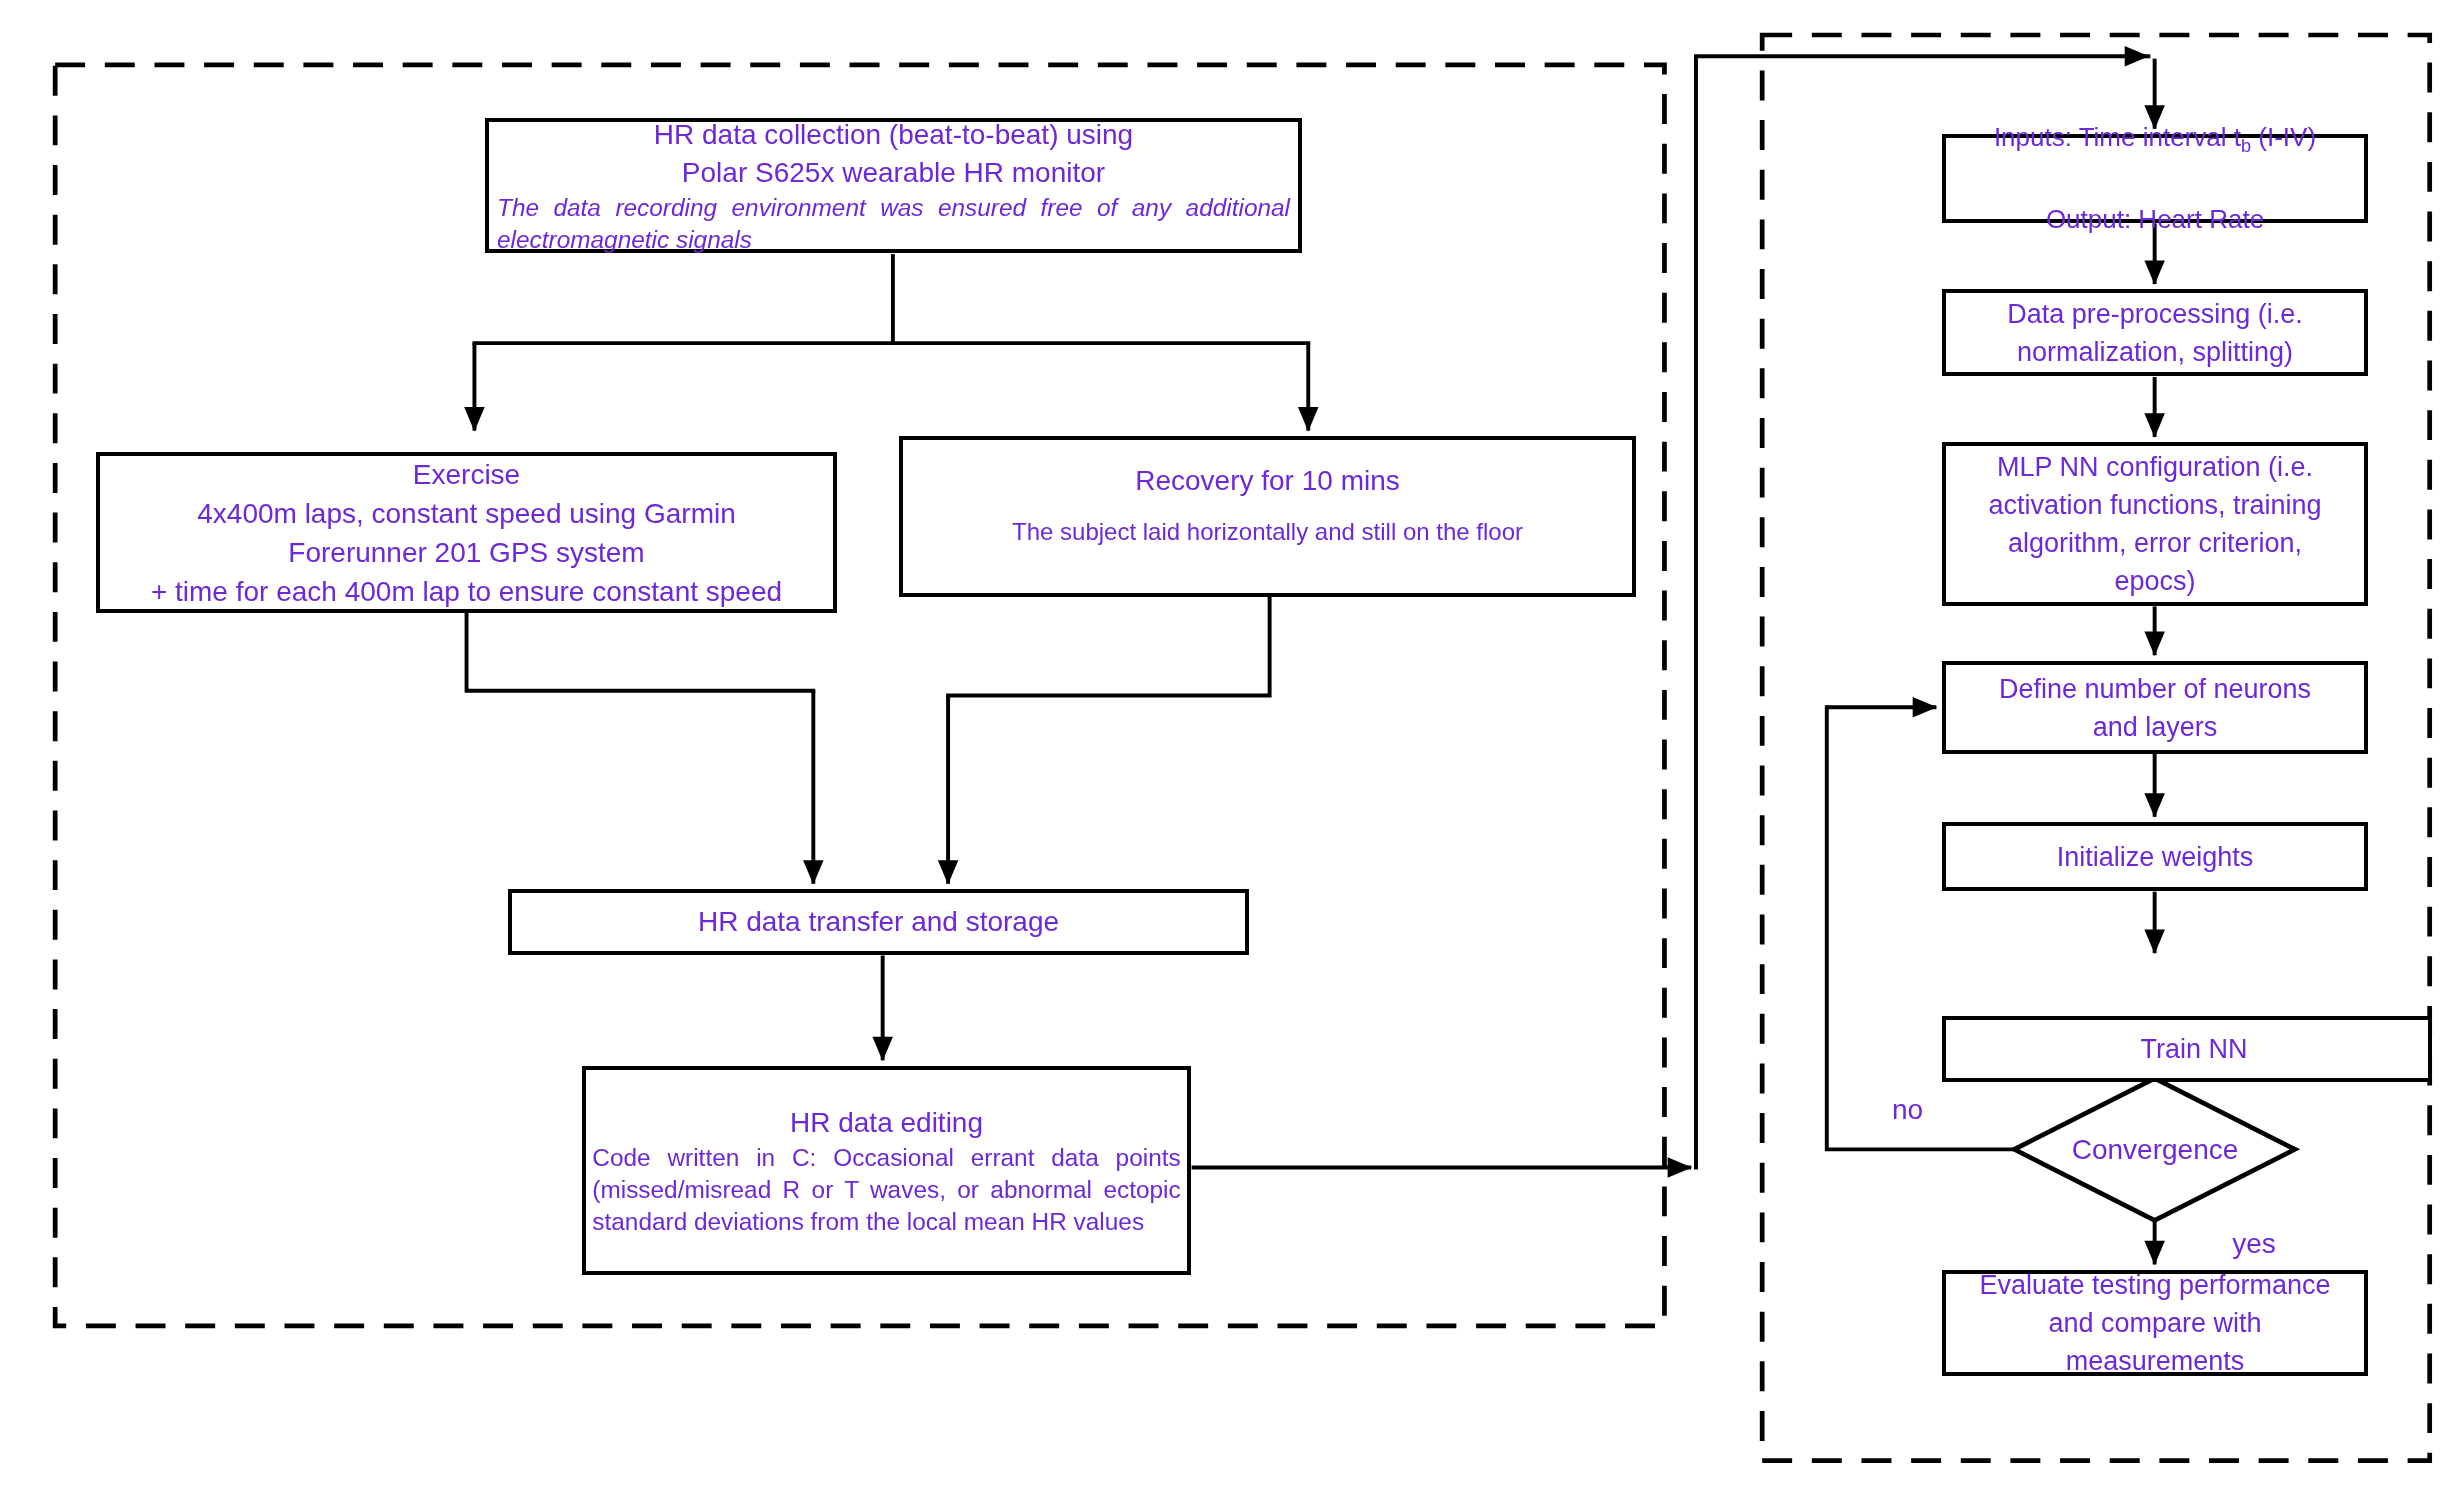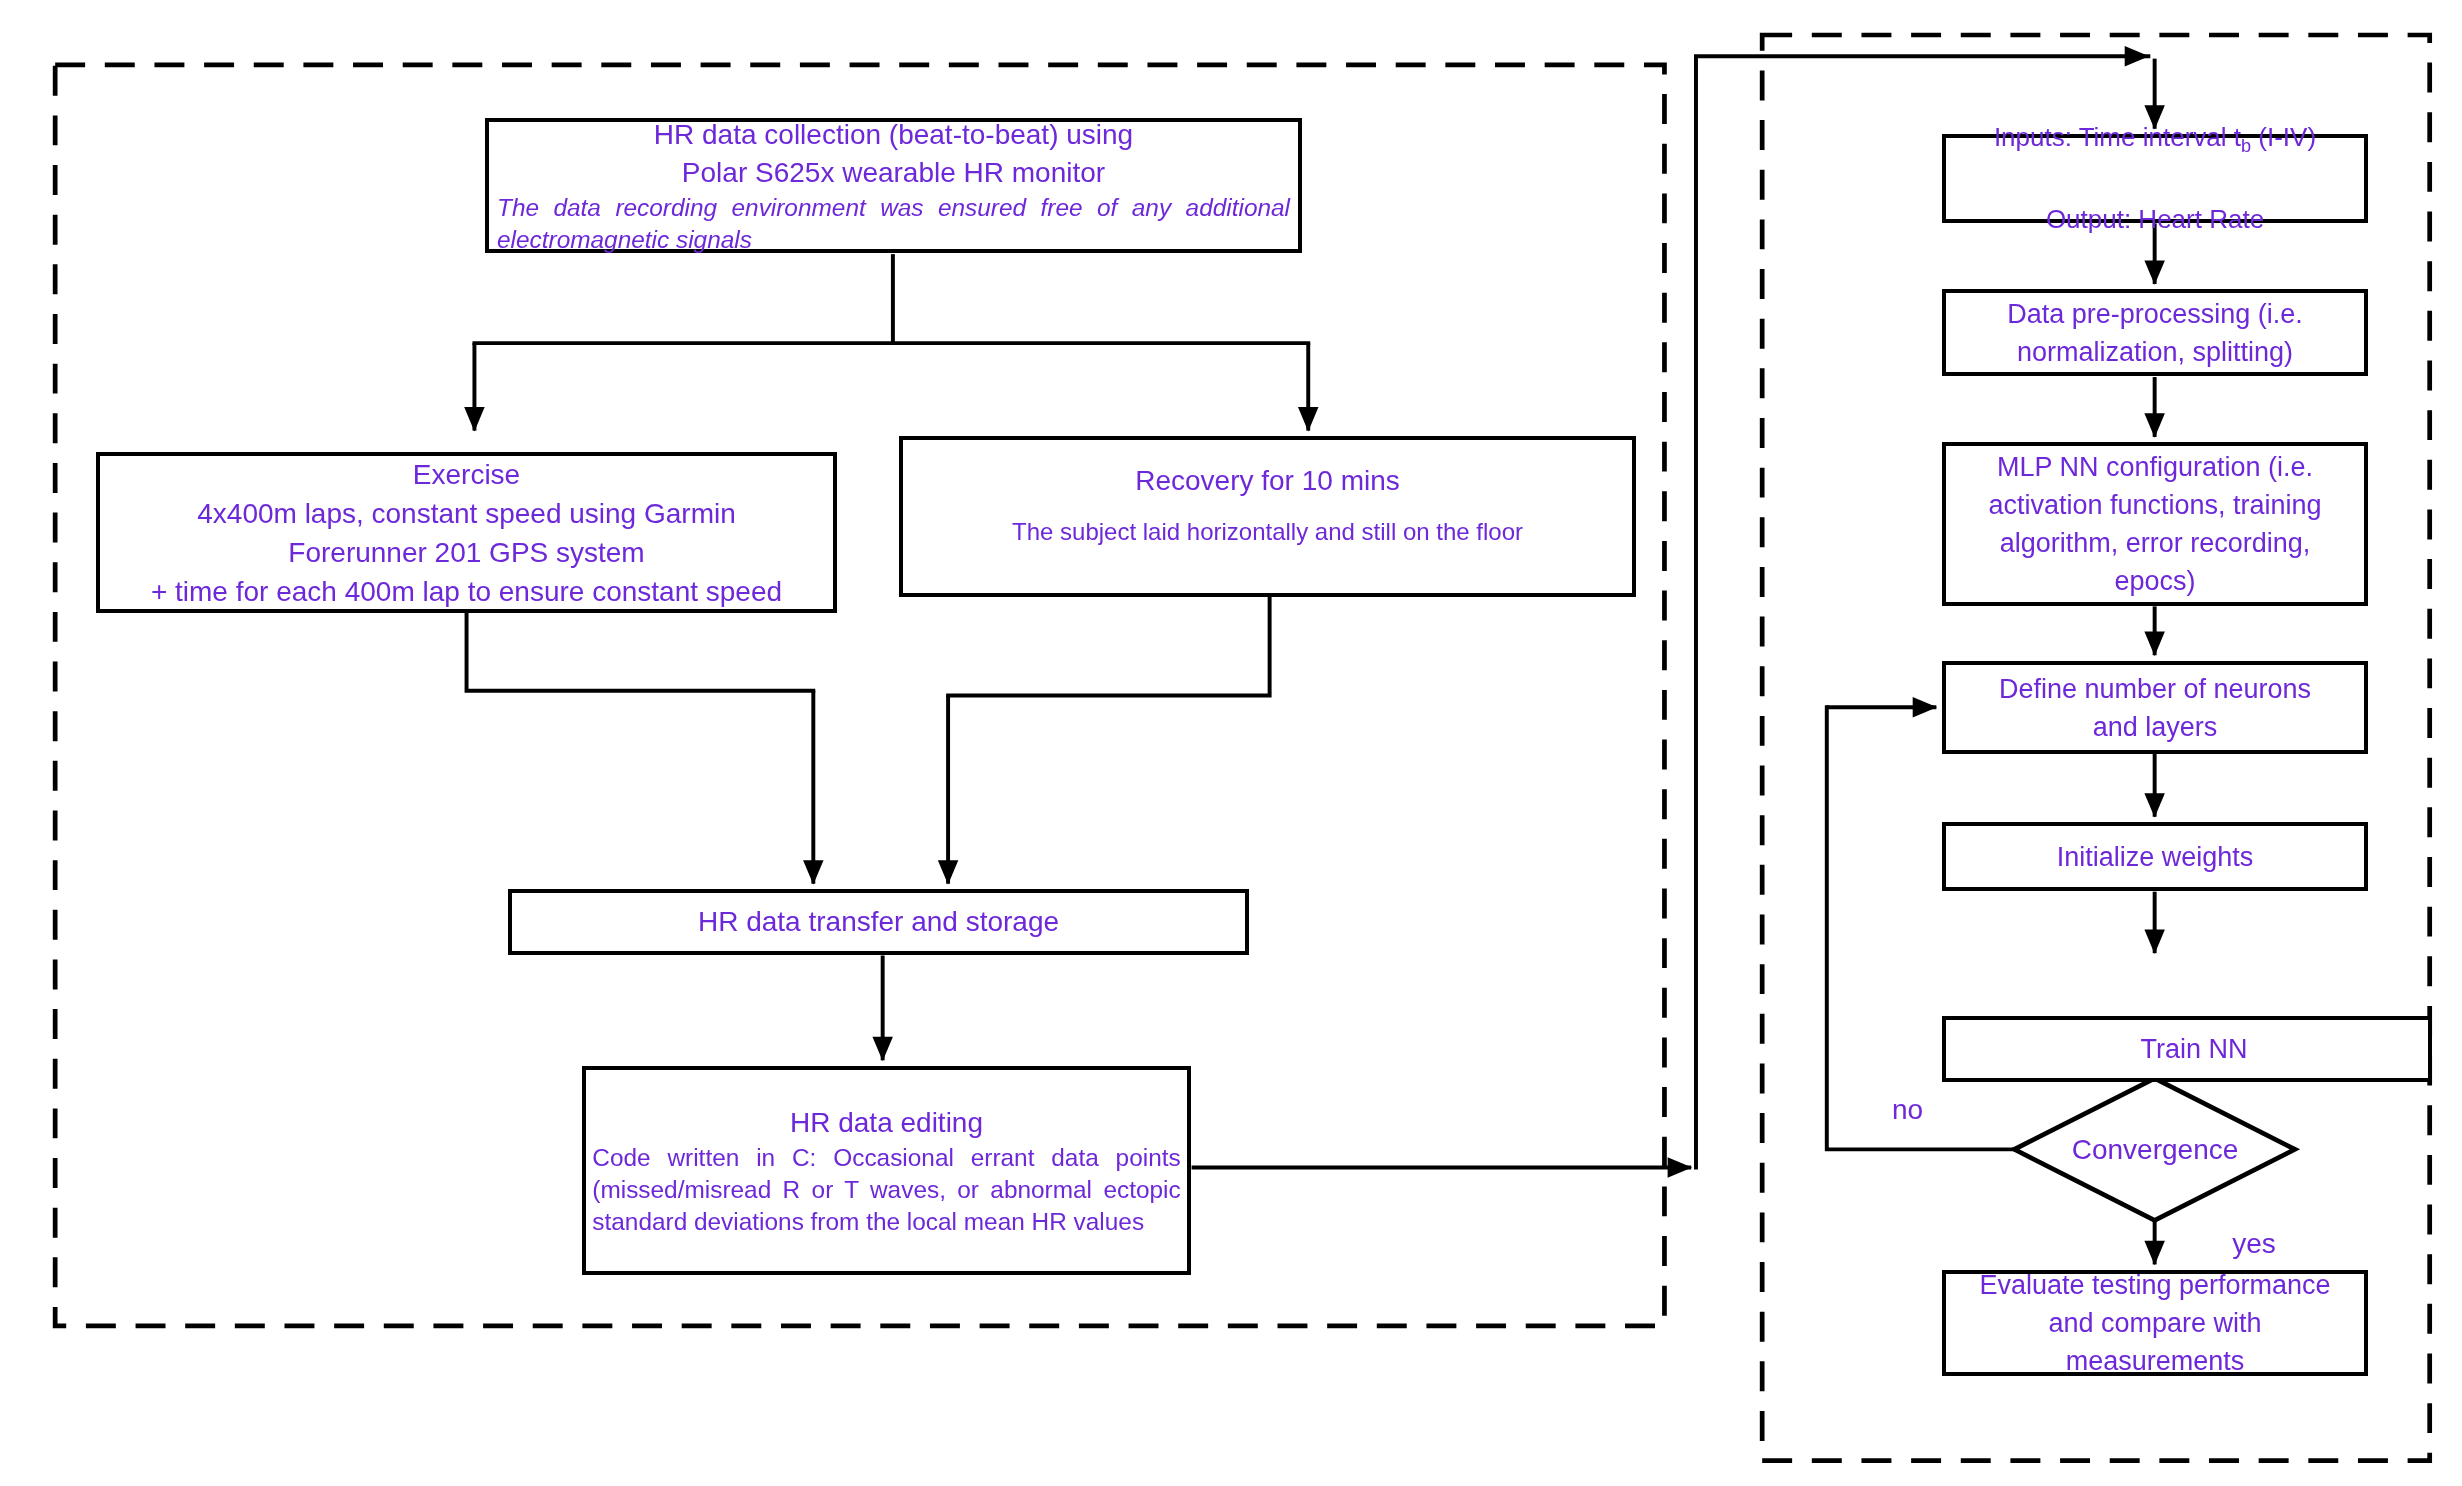--- a/index.html
+++ b/index.html
@@ -142,21 +142,21 @@
   </div>
 
   <div class="node" style="left:1942px;top:289px;width:426px;height:87px;">
     <div class="t34">Data pre-processing (i.e.</div>
     <div class="t34">normalization, splitting)</div>
   </div>
 
   <div class="node" style="left:1942px;top:442px;width:426px;height:164px;">
     <div class="t34">MLP NN configuration (i.e.</div>
     <div class="t34">activation functions, training</div>
-    <div class="t34">algorithm, error recording,</div>
+    <div class="t34">algorithm, error criterion,</div>
     <div class="t34">epocs)</div>
   </div>
 
   <div class="node" style="left:1942px;top:661px;width:426px;height:93px;">
     <div class="t34">Define number of neurons</div>
     <div class="t34">and layers</div>
   </div>
 
   <div class="node" style="left:1942px;top:822px;width:426px;height:69px;">
     <div class="t34">Initialize weights</div>

